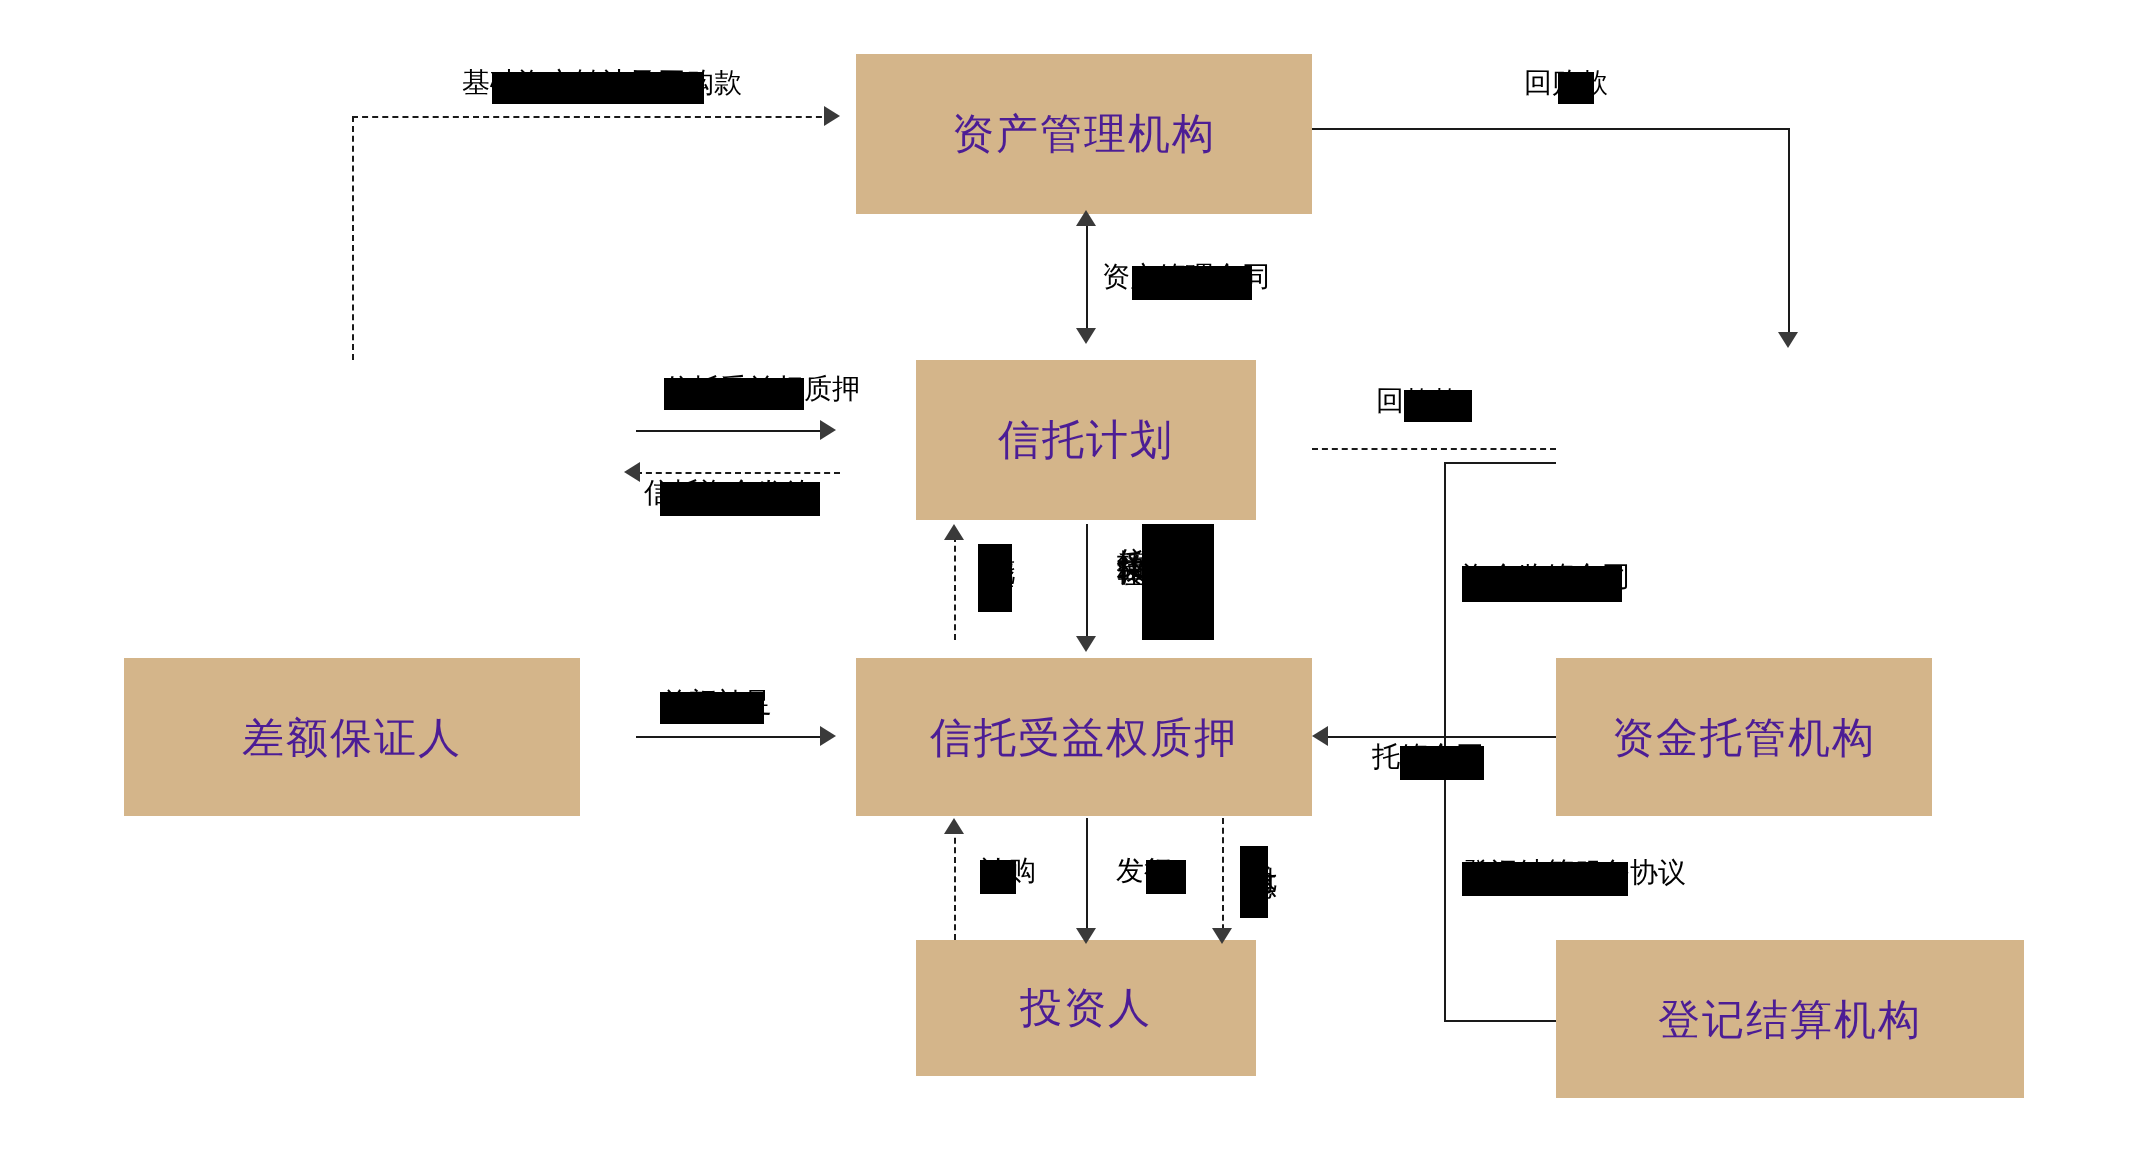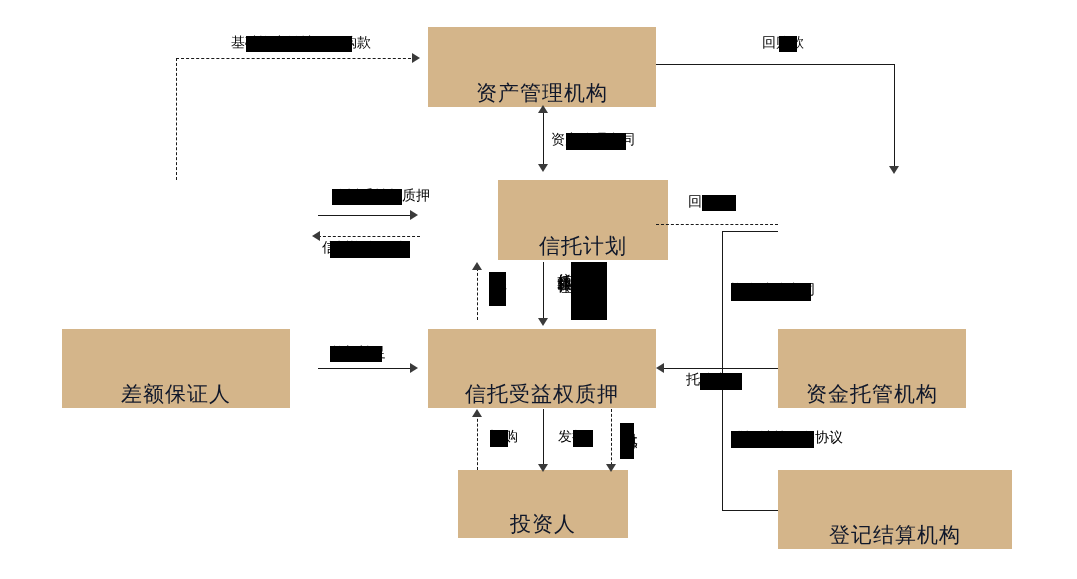--- a/index.html
+++ b/index.html
@@ -2,23 +2,23 @@
 <html><head>
 <meta charset="utf-8">
 <style>
   html,body{margin:0;padding:0;background:#ffffff;}
   body{font-family:"DejaVu Sans","Liberation Sans",sans-serif;}
   #canvas{position:relative;width:1077px;height:579px;background:#ffffff;overflow:hidden;}
 
   .node{
     position:absolute;
     background:#d4b58a;
-    color:#0f172a;
+    color:#4c1d95;
     display:flex;
-    align-items:flex-end;
+    align-items:center;
     justify-content:center;
     font-size:21px;
     letter-spacing:1px;
     box-sizing:border-box;
   }
 
   
   .ln{position:absolute;background:#1a1a1a;}
   .h{height:1px;}
   .v{width:1px;}
@@ -52,21 +52,21 @@
 </head>
 <body>
 
 <div id="canvas">
 
   <div class="node" style="left:428px;top:27px;width:228px;height:80px;">
     <span>资产管理机构</span>
   </div>
 
 
-  <div class="node" style="left:458px;top:180px;width:170px;height:80px;margin-left:40px;">
+  <div class="node" style="left:458px;top:180px;width:170px;height:80px;">
     <span>信托计划</span>
   </div>
 
 
   <div class="node" style="left:62px;top:329px;width:228px;height:79px;">
     <span>差额保证人</span>
   </div>
 
   <div class="node" style="left:428px;top:329px;width:228px;height:79px;">
     <span>信托受益权质押</span>

